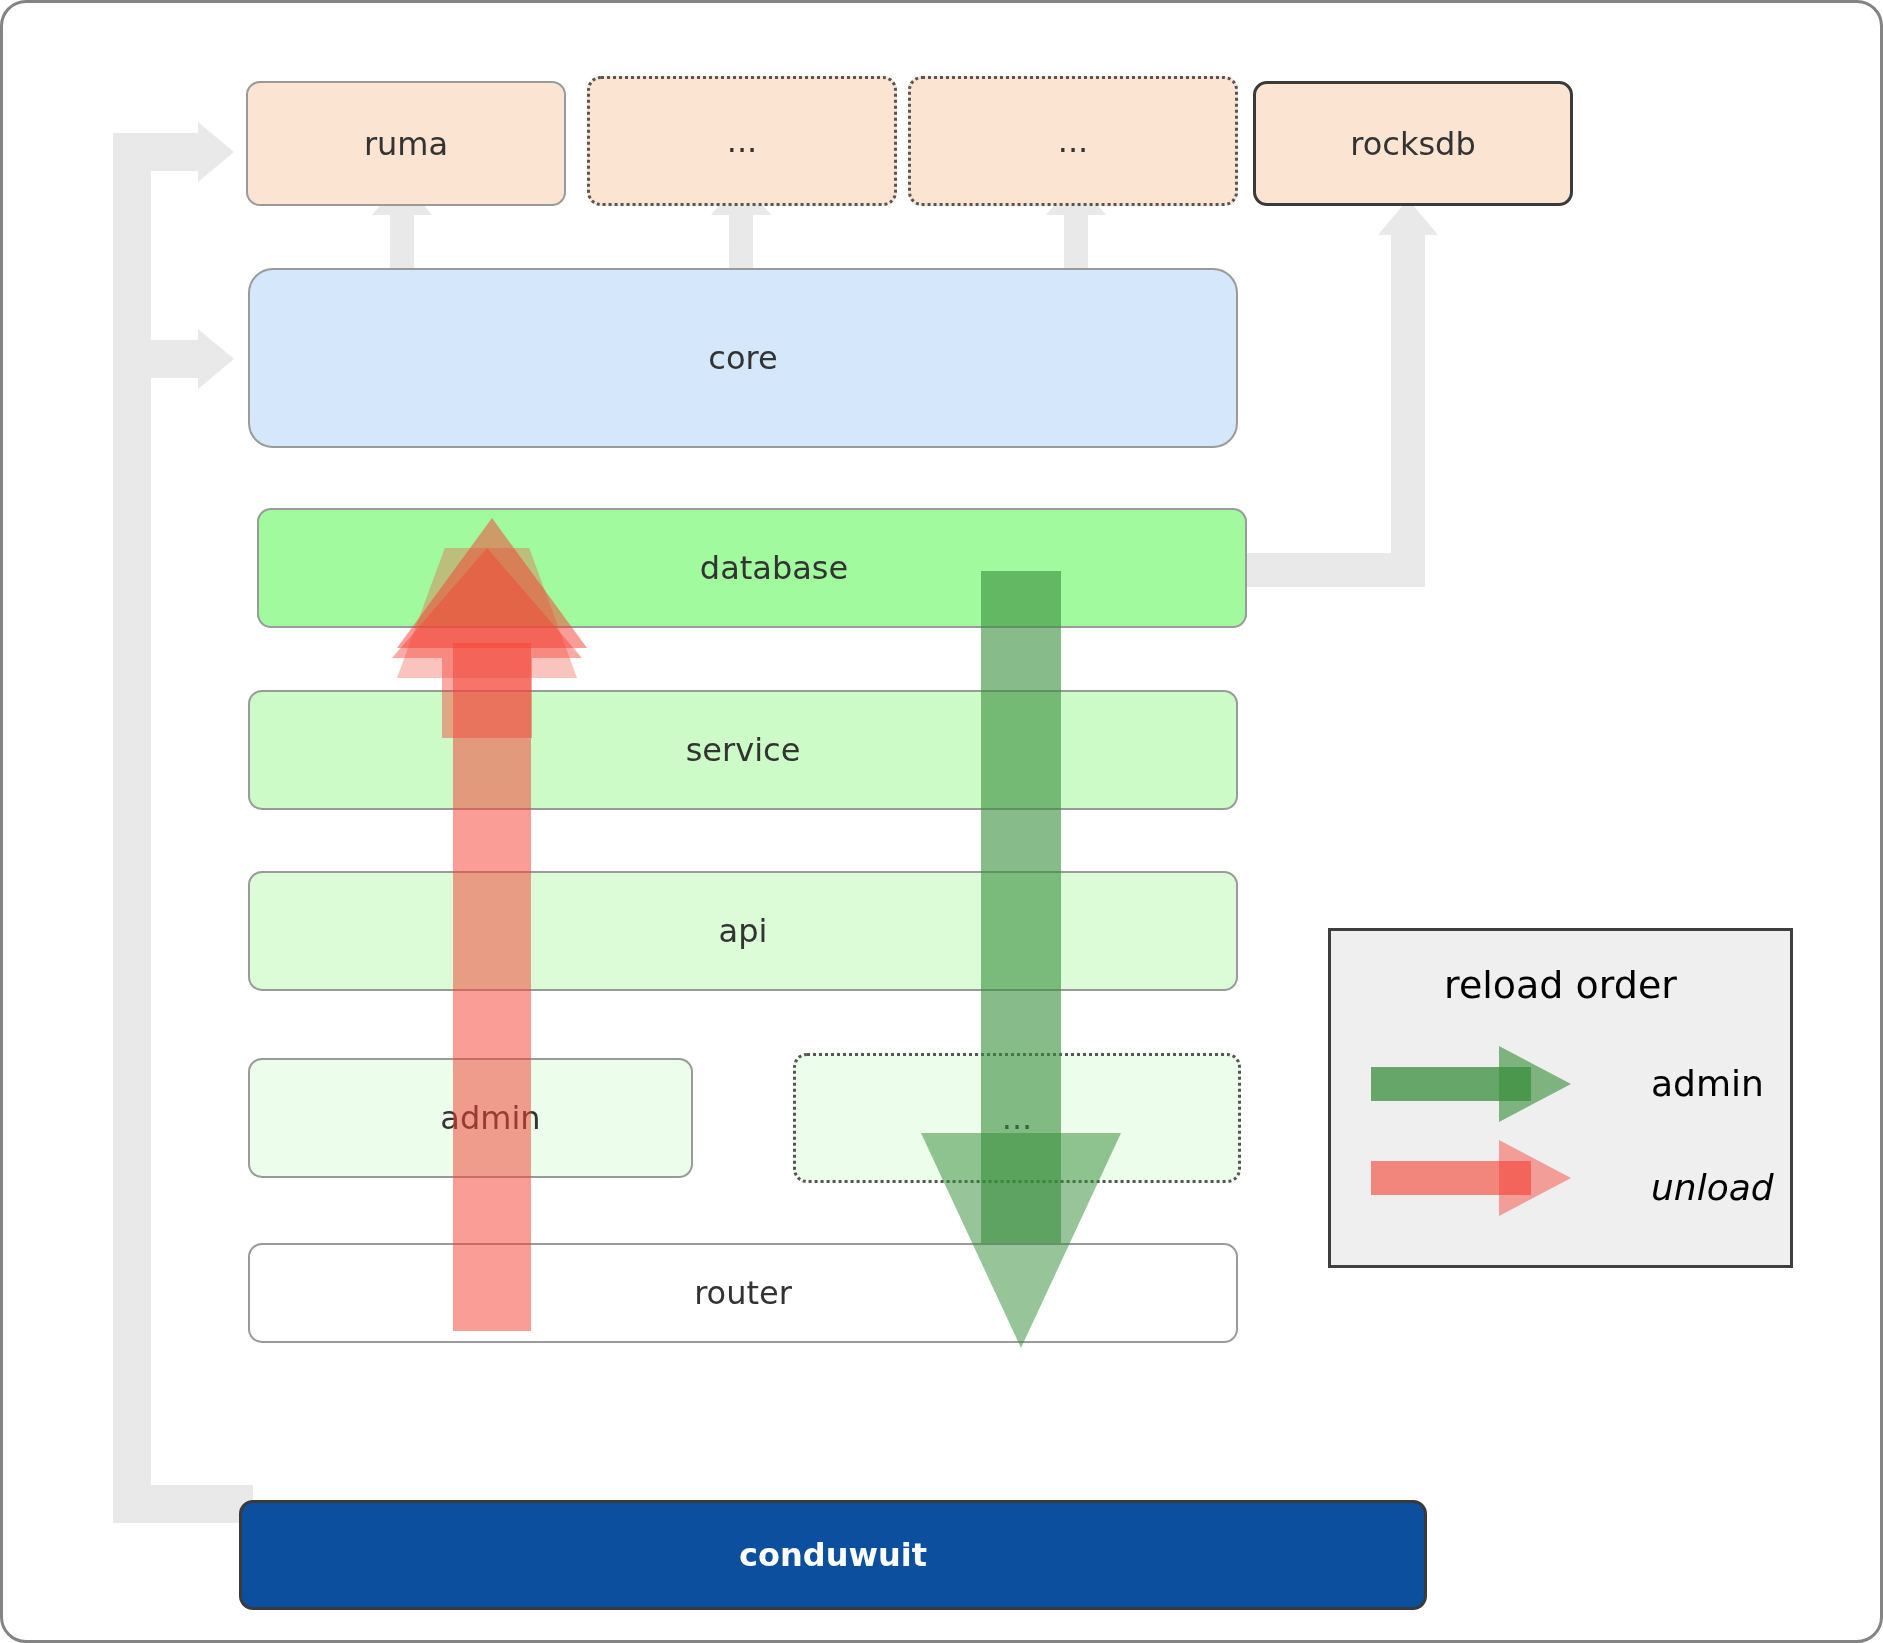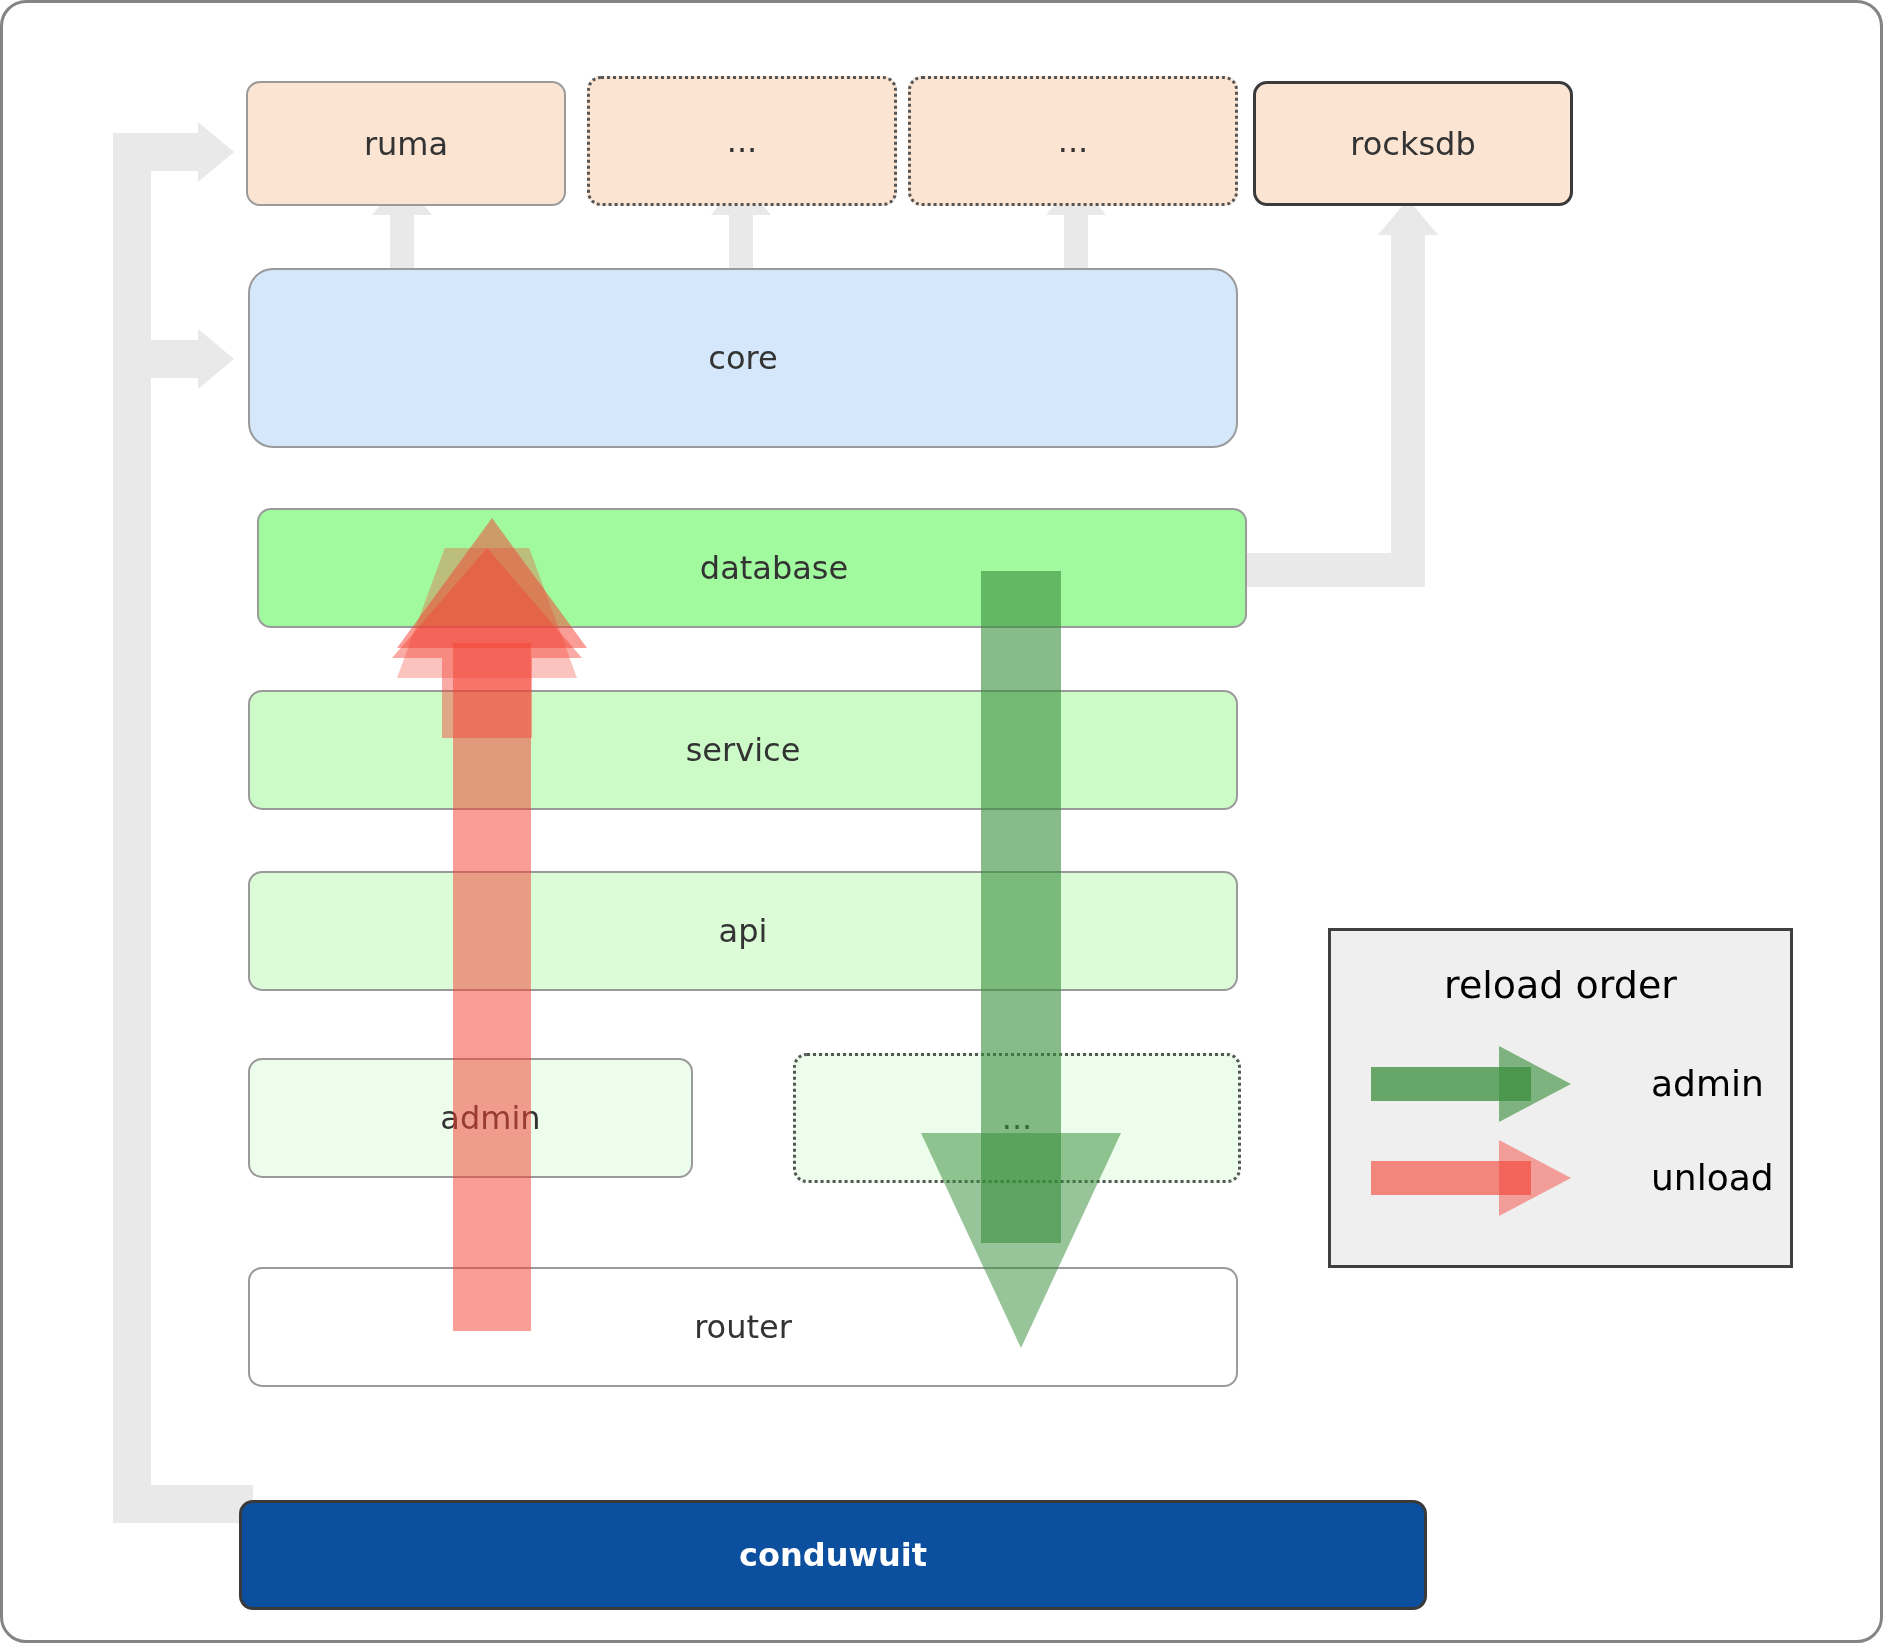--- a/index.html
+++ b/index.html
@@ -180,21 +180,21 @@
   </div>
 
   <div class="node layer-admin solid" style="left:245px; top:1055px; width:445px; height:120px;">
     <span class="label">admin</span>
   </div>
 
   <div class="node layer-dots dotted" style="left:790px; top:1050px; width:448px; height:130px;">
     <span class="label">...</span>
   </div>
 
-  <div class="node layer-router solid" style="left:245px; top:1240px; width:990px; height:120px;margin-top:24px;">
+  <div class="node layer-router solid" style="left:245px; top:1240px; width:990px; height:100px;">
     <span class="label">router</span>
   </div>
 
   <div class="node layer-root dark" style="left:236px; top:1465px; width:1188px; height:110px;margin-top:32px;">
     <span class="label">conduwuit</span>
   </div>
 
   <div class="unload-shaft" style="left:450px; top:640px; width:78px; height:688px;"></div>
   <div class="unload-head" style="left:394px; top:515px; border-bottom-width:130px; border-bottom-style:solid;
               transform:rotate(0deg);"></div>
@@ -223,17 +223,17 @@
 
     <div class="legend-row" style="left:0; top:0; width:100%; height:100%;">
       <div class="legend-shaft" style="left:40px; top:136px; width:160px; background:rgba(56,142,60,0.75);"></div>
       <div class="legend-head" style="left:168px; top:115px; border-left:72px solid rgba(56,142,60,0.62);"></div>
       <div class="legend-text" style="left:320px; top:132px;">admin</div>
     </div>
 
     <div class="legend-row" style="left:0; top:0; width:100%; height:100%;">
       <div class="legend-shaft" style="left:40px; top:230px; width:160px; background:rgba(244,67,54,0.62);"></div>
       <div class="legend-head" style="left:168px; top:209px; border-left:72px solid rgba(244,67,54,0.48);"></div>
-      <div class="legend-text" style="left:320px; top:226px;">unload</div>
+      <div class="legend-text" style="left:320px; top:236px;font-style:italic;">unload</div>
     </div>
   </div>
 
 </div>
 
 </body></html>

